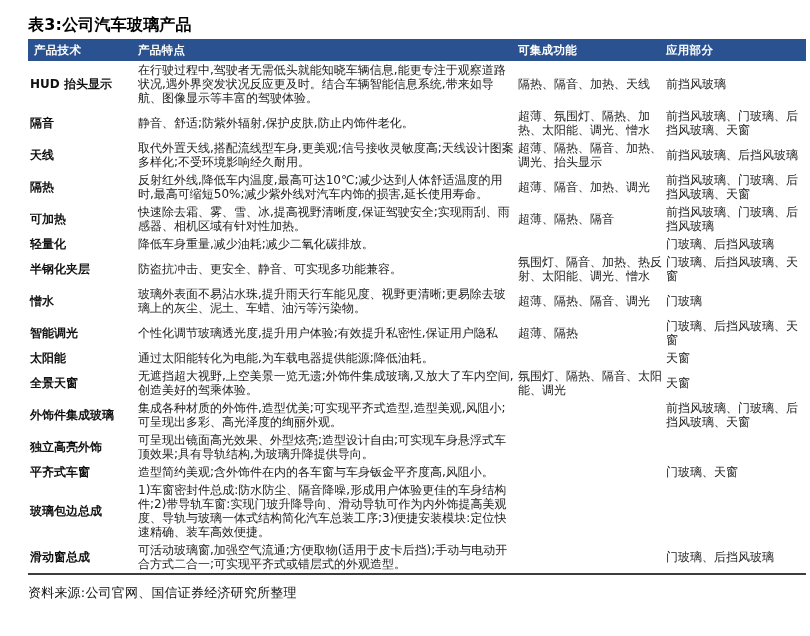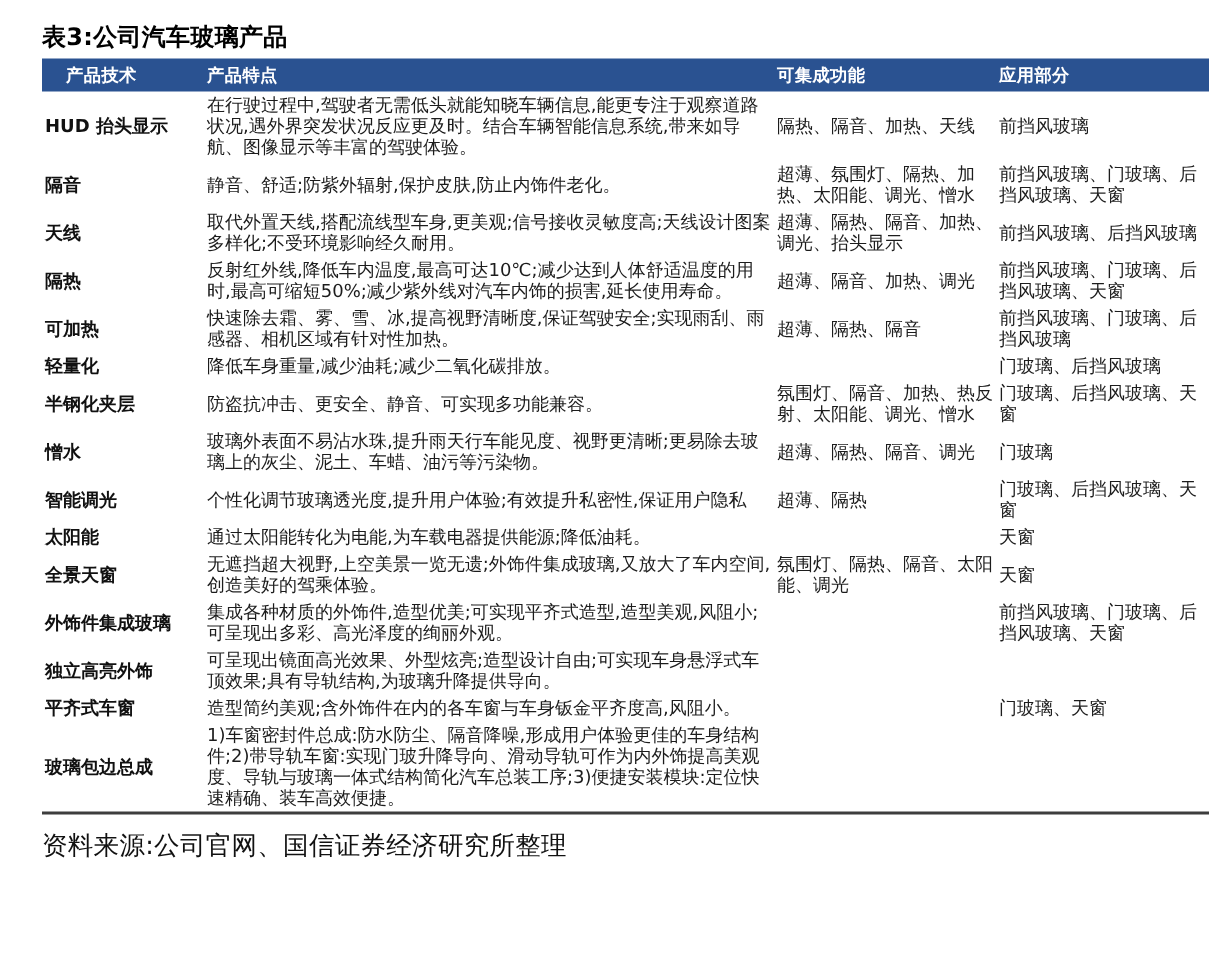--- a/index.html
+++ b/index.html
@@ -42,37 +42,37 @@
     background: #2A5291;
     color: #ffffff;
     text-align: left;
     font-size: 11.5px;
     font-weight: bold;
     height: 22px;
     padding: 0 2px 0 2px;
     vertical-align: middle;
     letter-spacing: 0.3px;
   }
-  table.product-table thead th.h-tech { padding-left: 16px; }
+  table.product-table thead th.h-tech { padding-left: 6px; }
   table.product-table td {
     vertical-align: middle;
     padding: 2px 2px;
     word-break: break-all;
   }
   td.col-tech {
     font-weight: bold;
     color: #111111;
     padding-left: 1px;
     margin-left: 20px;
   }
   td.col-features { padding-right: 8px; margin-top: 40px; }
   td.col-functions { padding-right: 4px; margin-top: 18px; }
   .source-note {
     margin-top: 9px;
-    font-size: 17px;
+    font-size: 13px;
     color: #111111;
     letter-spacing: 0.2px;
   }
 </style>
 </head>
 <body>
 
 <div class="page">
   <div class="content">
 
@@ -177,19 +177,25 @@
             <td class="col-features">造型简约美观;含外饰件在内的各车窗与车身钣金平齐度高,风阻小。</td>
             <td class="col-functions"></td>
             <td class="col-applications">门玻璃、天窗</td>
           </tr>
           <tr>
             <td class="col-tech">玻璃包边总成</td>
             <td class="col-features">1)车窗密封件总成:防水防尘、隔音降噪,形成用户体验更佳的车身结构件;2)带导轨车窗:实现门玻升降导向、滑动导轨可作为内外饰提高美观度、导轨与玻璃一体式结构简化汽车总装工序;3)便捷安装模块:定位快速精确、装车高效便捷。</td>
             <td class="col-functions"></td>
             <td class="col-applications"></td>
           </tr>
+          <tr>
+            <td class="col-tech">滑动窗总成</td>
+            <td class="col-features">可活动玻璃窗,加强空气流通;方便取物(适用于皮卡后挡);手动与电动开合方式二合一;可实现平齐式或错层式的外观造型。</td>
+            <td class="col-functions"></td>
+            <td class="col-applications">门玻璃、后挡风玻璃</td>
+          </tr>
         </tbody>
     </table>
 
     <div class="source-note">资料来源:公司官网、国信证券经济研究所整理</div>
 
   </div>
 </div>
 
 </body></html>

